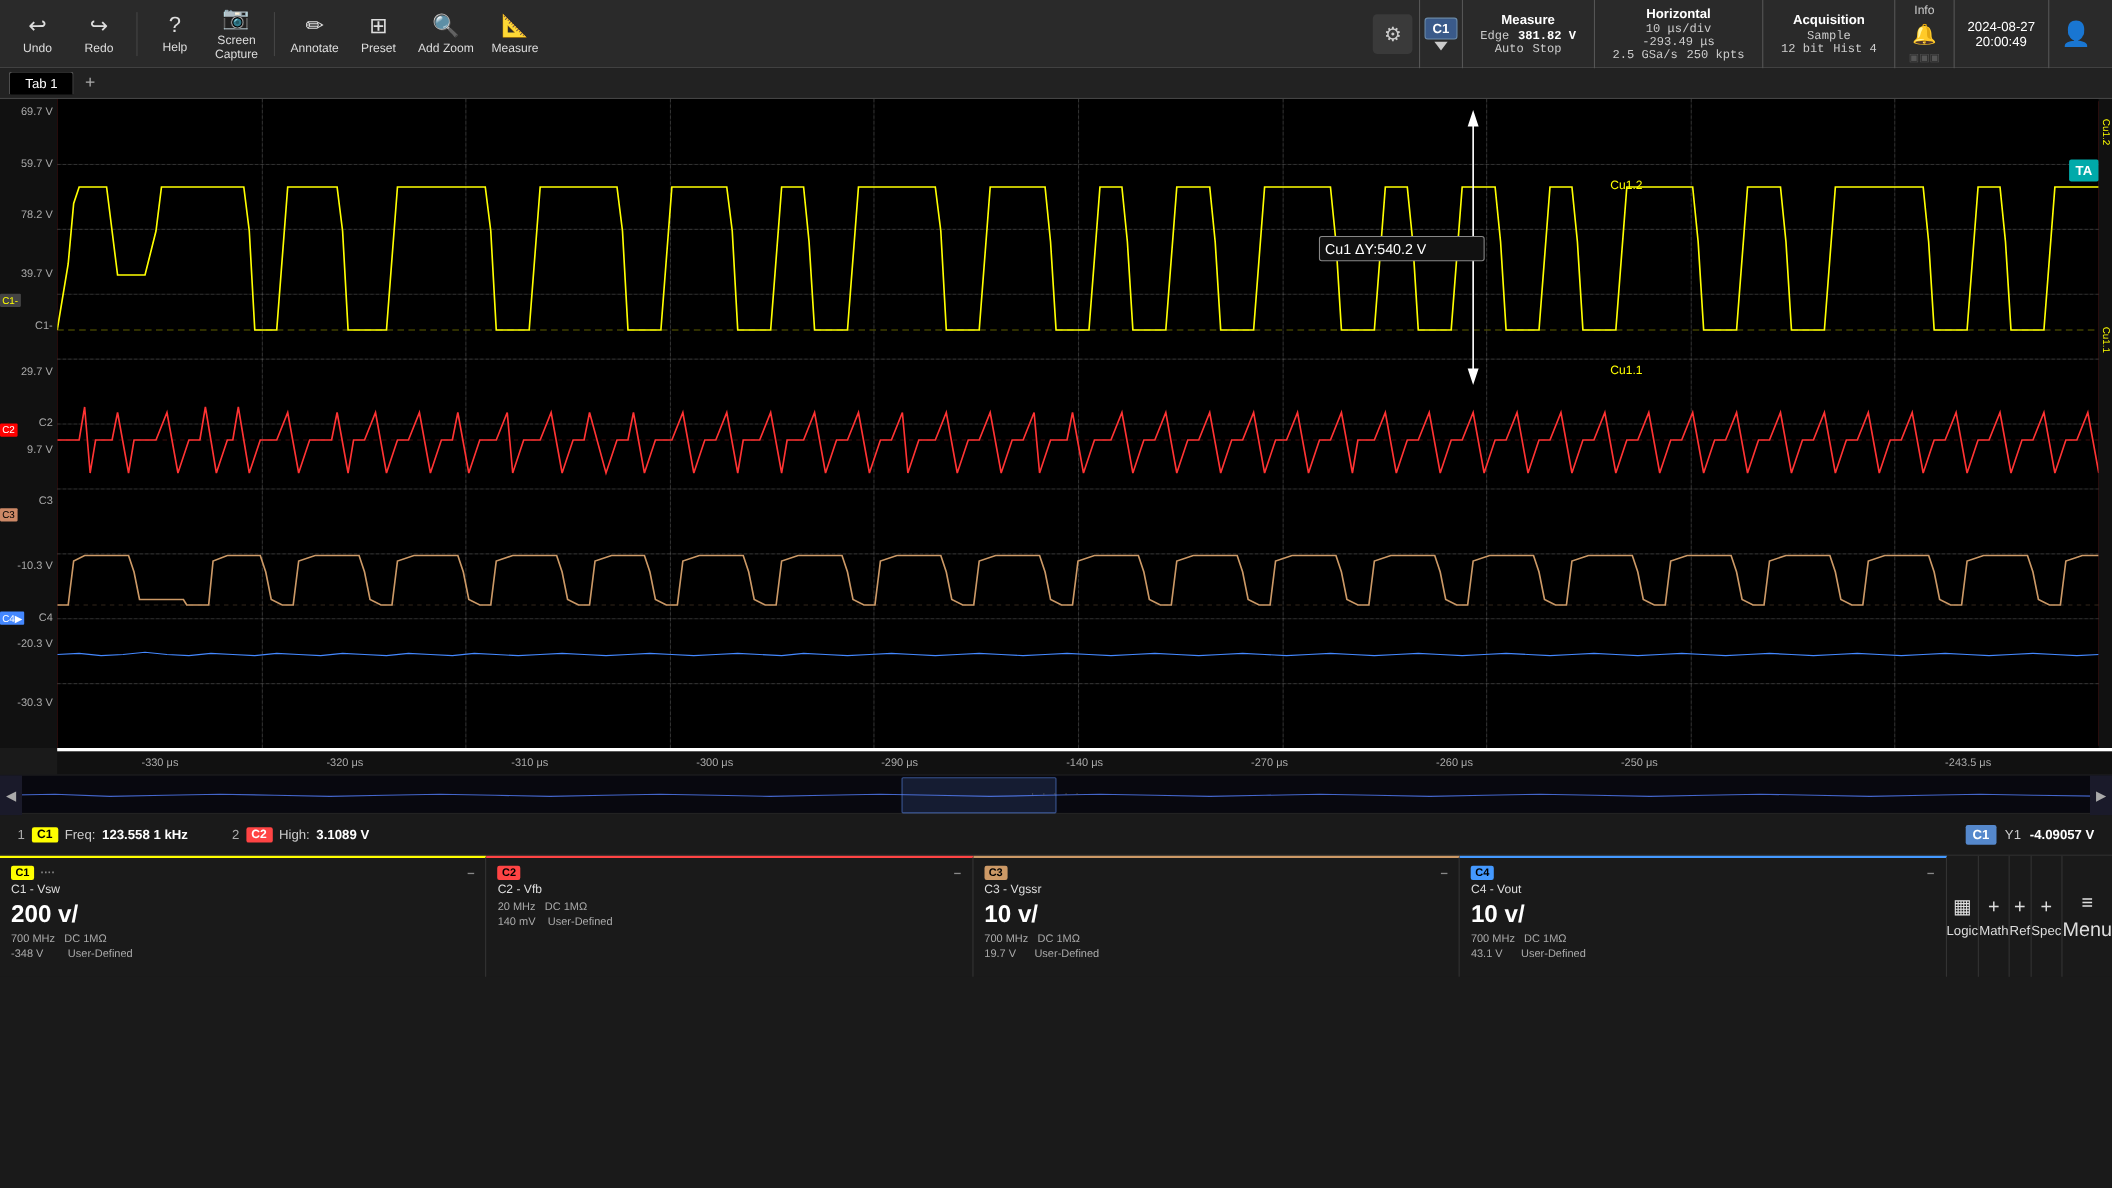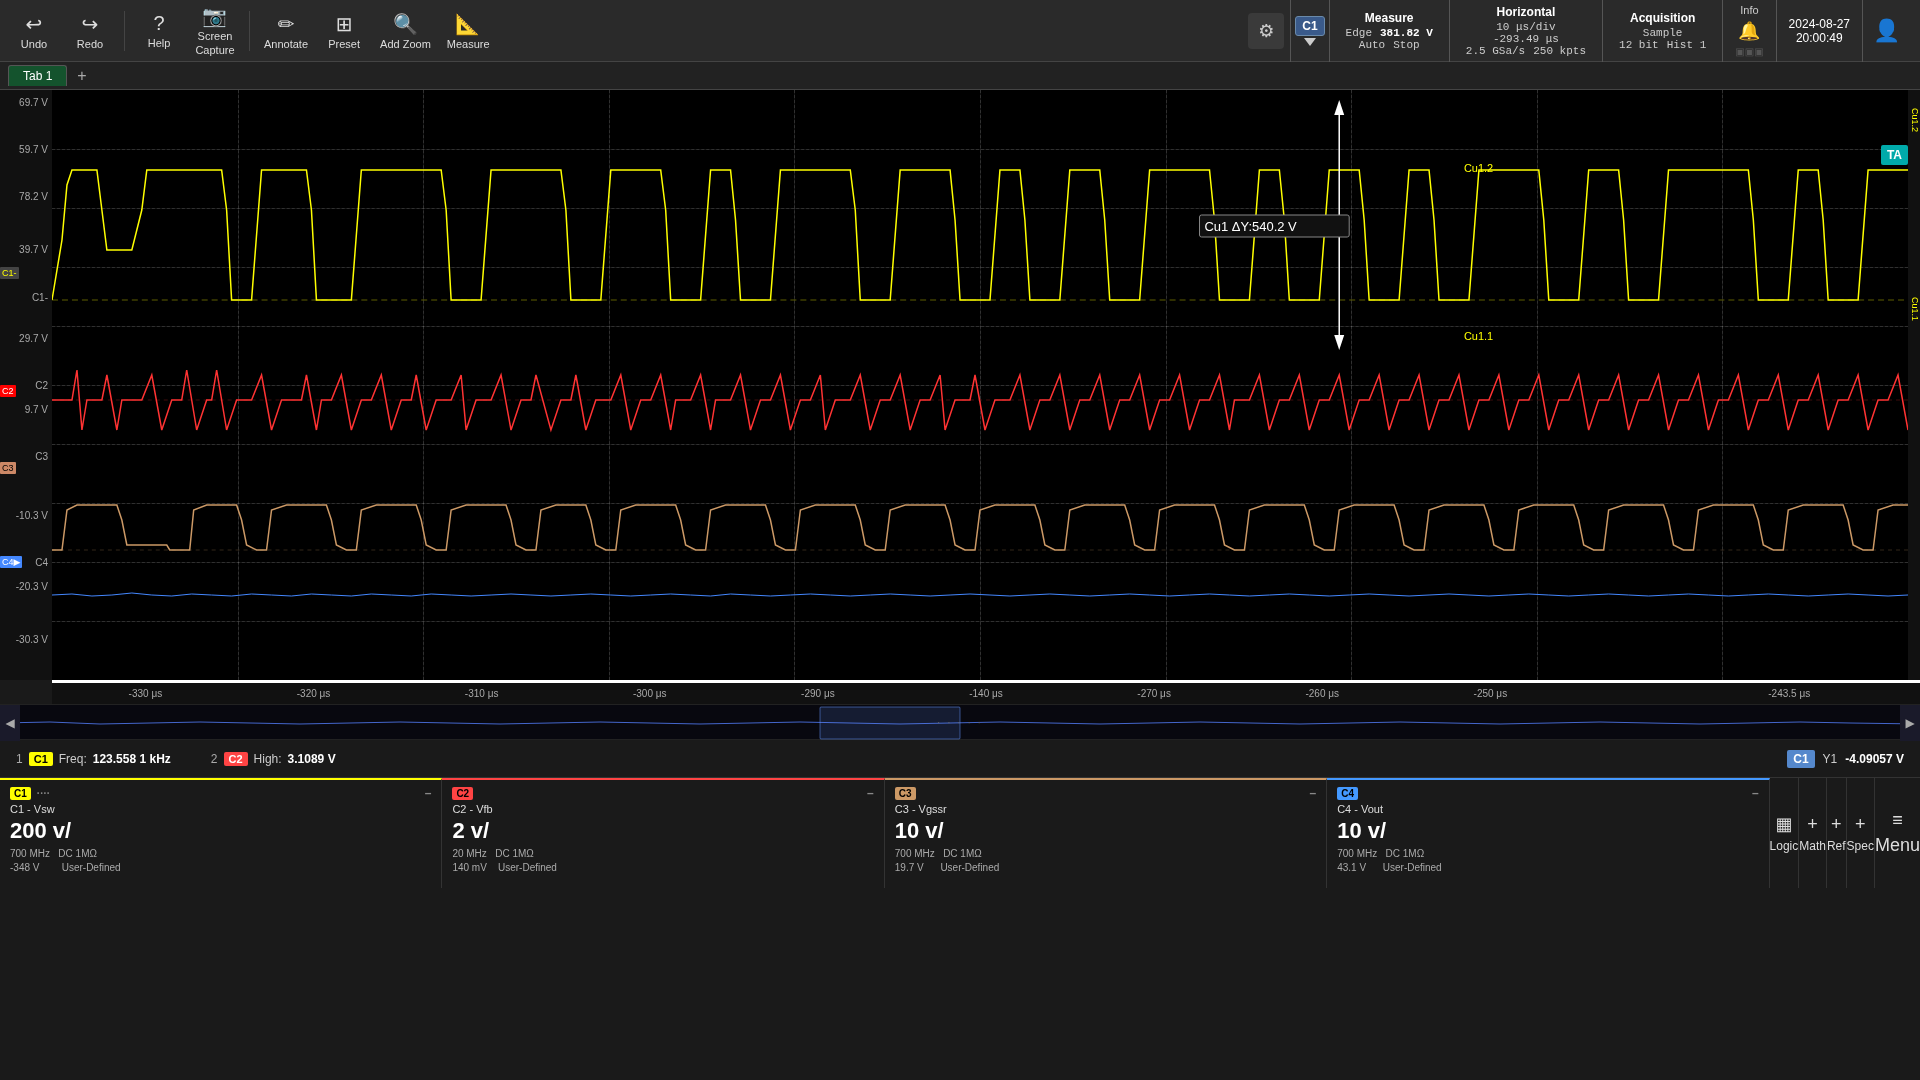--- a/index.html
+++ b/index.html
@@ -161,21 +161,21 @@
     
     #tab-bar {
       height: 28px;
       background: #222;
       border-bottom: 1px solid #444;
       display: flex;
       align-items: center;
       padding: 0 8px;
     }
     .tab-item {
-      background: #14532d;
+      background: #000000;
       color: #fff;
       padding: 3px 14px;
       border-radius: 3px 3px 0 0;
       font-size: 12px;
       cursor: pointer;
       border: 1px solid #555;
       border-bottom: none;
     }
     .tab-add {
       margin-left: 4px;
@@ -382,21 +382,21 @@
       </div>
     </div>
 
     <div class="tb-panel">
       <div class="tb-panel-title">Acquisition</div>
       <div class="tb-panel-row">
         <span>Sample</span>
       </div>
       <div class="tb-panel-row">
         <span>12 bit</span>
-        <span>Hist 1</span>
+        <span>Hist 4</span>
       </div>
     </div>
 
     <div class="info-bell">
       <span>Info</span>
       <span style="font-size:18px;">🔔</span>
       <span style="font-size:10px;color:#555">▣▣▣</span>
     </div>
 
     <div class="datetime-panel">
@@ -662,23 +662,20 @@
         <span>-348 V</span> &nbsp;&nbsp;&nbsp;&nbsp;&nbsp;&nbsp; <span>User-Defined</span>
       </div>
     </div>
 
     <div class="ch-panel" style="border-right:1px solid #333;border-top:2px solid #ff4444;">
       <div class="ch-panel-header">
         <span class="ch-badge ch-c2">C2</span>
         <span style="margin-left:auto;color:#888;font-size:12px;">–</span>
       </div>
       <div style="color:#ddd;font-size:11px;">C2 - Vfb</div>
-      <div class="ch-panel-row">
-        <span class="ch-voltage">2 v/</span>
-      </div>
       <div class="ch-info">
         <span>20 MHz</span> &nbsp; <span>DC 1MΩ</span><br>
         <span>140 mV</span> &nbsp;&nbsp; <span>User-Defined</span>
       </div>
     </div>
 
     <div class="ch-panel" style="border-right:1px solid #333;border-top:2px solid #cc9966;">
       <div class="ch-panel-header">
         <span class="ch-badge ch-c3">C3</span>
         <span style="margin-left:auto;color:#888;font-size:12px;">–</span>

